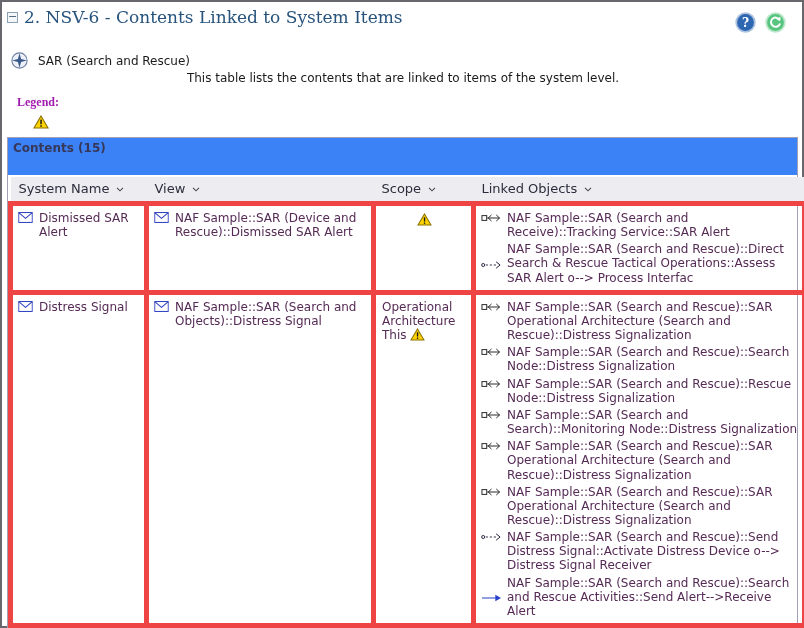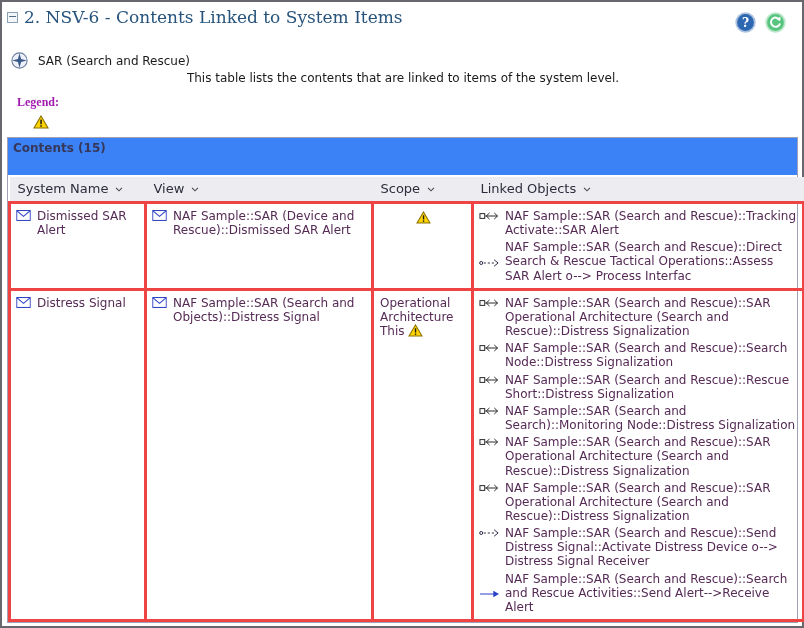--- a/index.html
+++ b/index.html
@@ -27,21 +27,21 @@
   .legend-item{display:flex;gap:13px;margin:4px 0 0 26px;align-items:flex-start;}
   .legend-item svg{flex:none;margin-top:1px;}
   
   .table-wrap{margin-top:8px;border:1px solid #a0a0b6;}
   .caption{background:#3b82f6;color:#37375a;font-weight:bold;padding:3px 5px 20px 5px;
     border-bottom:2px solid #fff;}
   table{border-collapse:collapse;width:100%;table-layout:fixed;}
   thead th{background:#ededf1;text-align:left;font-weight:normal;color:#2c2c3c;
     padding:4px 2px 5px 8px;font-size:13px;cursor:pointer;white-space:nowrap;}
   thead th svg{margin-left:7px;vertical-align:1px;}
-  tbody td{border:3px solid #ef4444;vertical-align:top;padding:5px 4px 5px 5px;
+  tbody td{border:5px solid #ef4444;vertical-align:top;padding:5px 4px 5px 5px;
     color:#552a55;line-height:1.18;}
   .cf{display:flex;gap:6px;align-items:flex-start;}
   .cf svg{flex:none;margin-top:1px;}
   .scope-center{text-align:center;padding-top:7px;}
   .scope-cell{padding-left:6px;}
   .scope-cell svg{vertical-align:-2px;margin-left:3px;}
   .li{display:flex;gap:5px;margin-bottom:3px;align-items:flex-start;}
   .li svg{flex:none;margin-top:2px;}
   .li:last-child{margin-bottom:0;align-items:center;}
 </style>
@@ -169,21 +169,21 @@
               </div>
             </td>
           <td class="scope-center"><svg width="15" height="13" viewBox="0 0 16 14">
                 <use href="#sym-warning"></use>
               </svg></td>
           <td>
             <div class="li">
                 <svg width="21" height="10" viewBox="0 0 22 10">
                   <use href="#sym-ri"></use>
                 </svg>
-                <span>NAF Sample::SAR (Search and Rescue)::Tracking Activate::SAR Alert</span>
+                <span>NAF Sample::SAR (Search and Receive)::Tracking Service::SAR Alert</span>
               </div>
             <div class="li">
                 <svg width="21" height="10" viewBox="0 0 22 10">
                   <use href="#sym-dashed"></use>
                 </svg>
                 <span>NAF Sample::SAR (Search and Rescue)::Direct Search &amp; Rescue Tactical Operations::Assess SAR Alert o--&gt; Process Interfac</span>
               </div>
           </td>
         </tr>
 
@@ -217,21 +217,21 @@
             <div class="li">
                 <svg width="21" height="10" viewBox="0 0 22 10">
                   <use href="#sym-ri"></use>
                 </svg>
                 <span>NAF Sample::SAR (Search and Rescue)::Search Node::Distress Signalization</span>
               </div>
             <div class="li">
                 <svg width="21" height="10" viewBox="0 0 22 10">
                   <use href="#sym-ri"></use>
                 </svg>
-                <span>NAF Sample::SAR (Search and Rescue)::Rescue Short::Distress Signalization</span>
+                <span>NAF Sample::SAR (Search and Rescue)::Rescue Node::Distress Signalization</span>
               </div>
             <div class="li">
                 <svg width="21" height="10" viewBox="0 0 22 10">
                   <use href="#sym-ri"></use>
                 </svg>
                 <span>NAF Sample::SAR (Search and Search)::Monitoring Node::Distress Signalization</span>
               </div>
             <div class="li">
                 <svg width="21" height="10" viewBox="0 0 22 10">
                   <use href="#sym-ri"></use>

